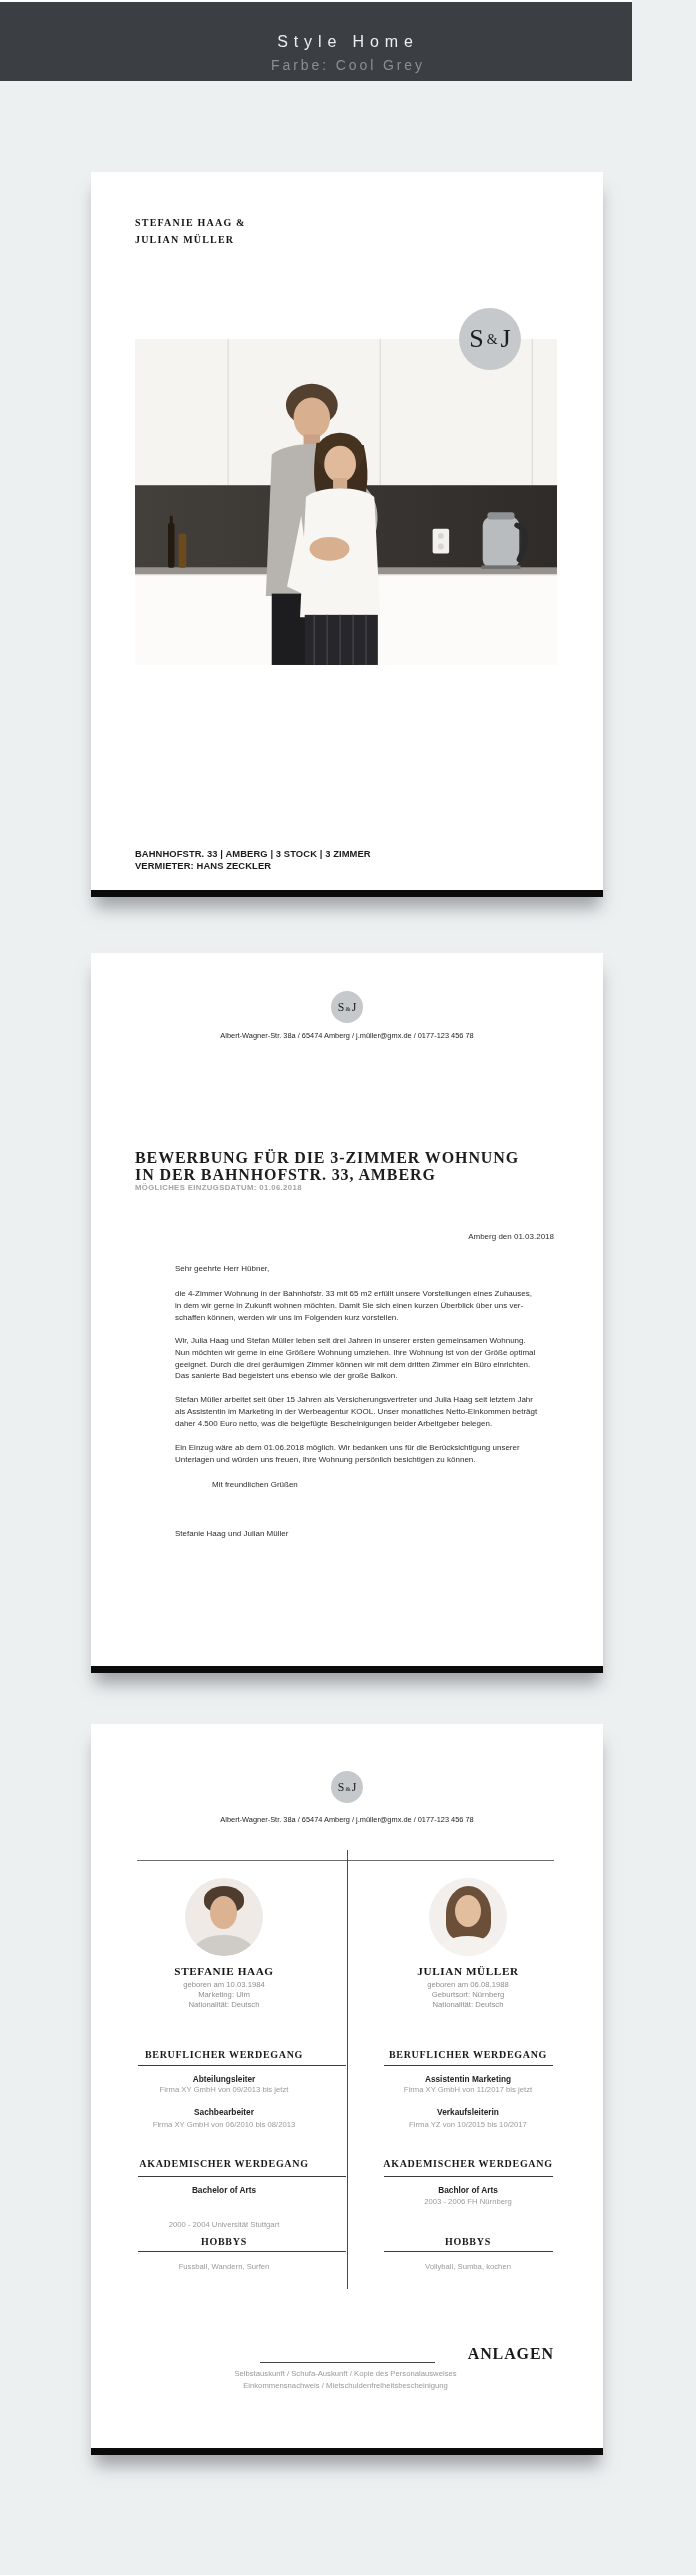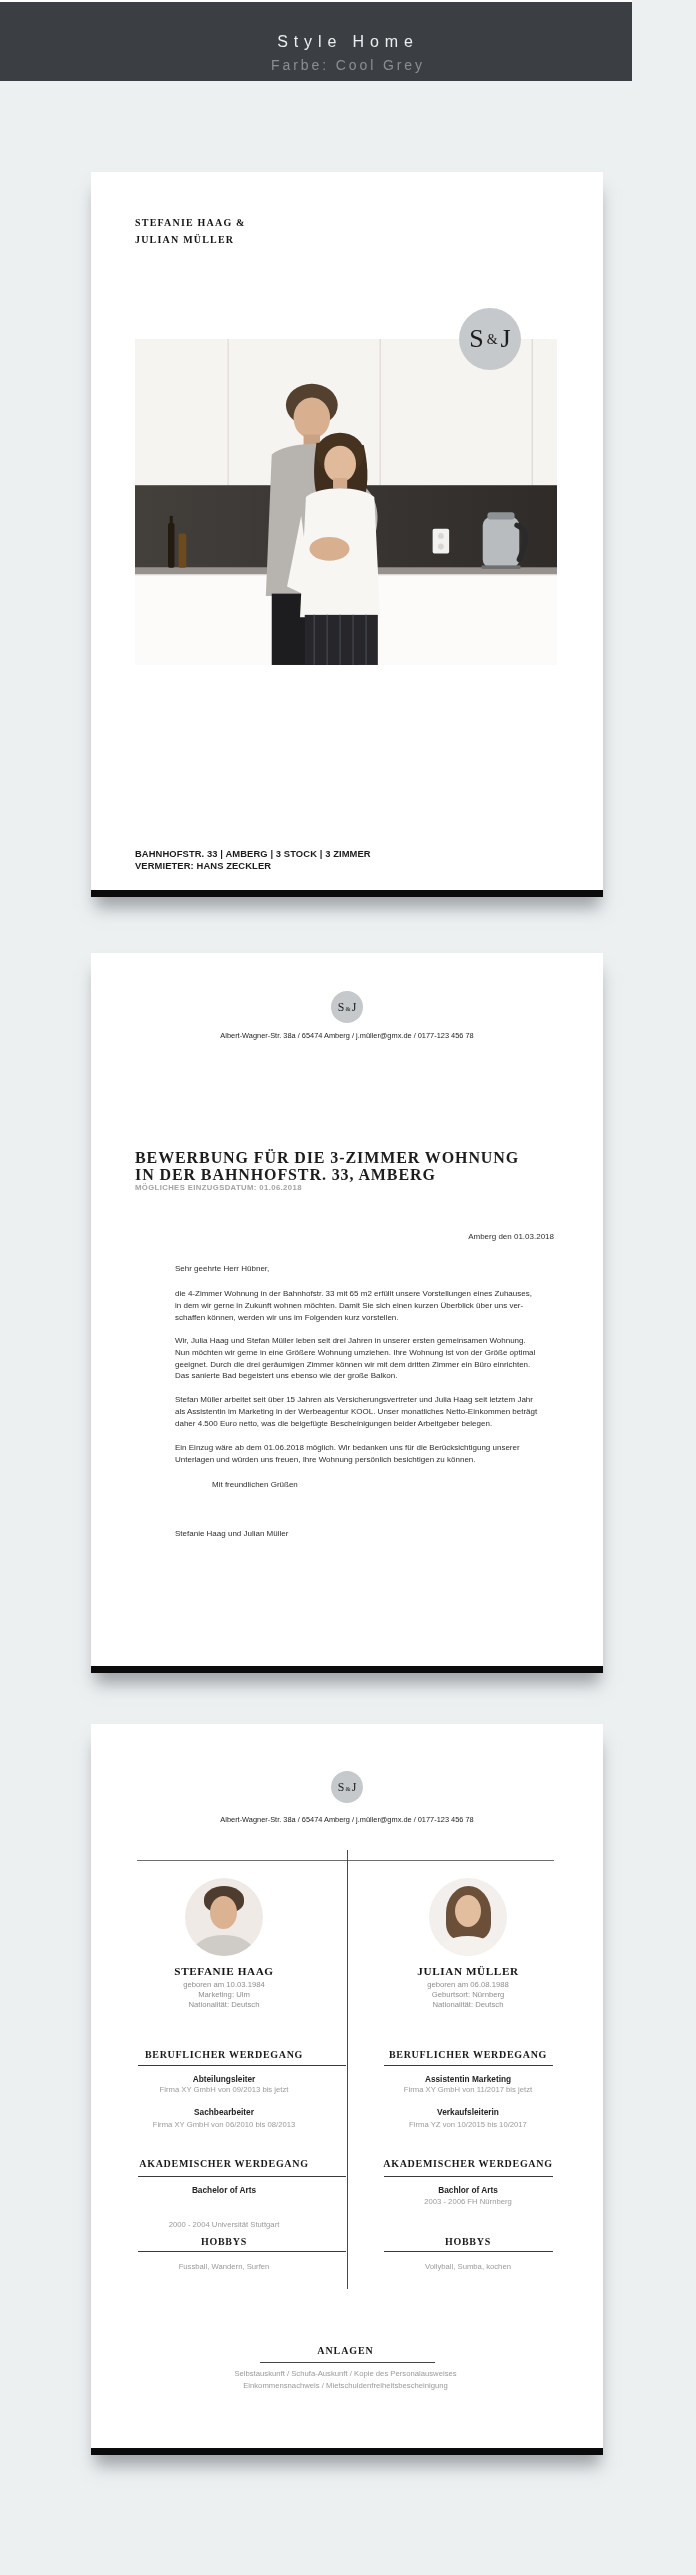--- a/index.html
+++ b/index.html
@@ -54,22 +54,22 @@
   .cv-name{font-size:11.2px;font-weight:bold;letter-spacing:0.6px;color:#161616;}
   .cv-detail{font-size:7.7px;color:#8e8e8e;line-height:10px;}
   .cv-sec{font-size:10px;font-weight:bold;letter-spacing:0.7px;color:#1a1a1a;}
   .cv-job{font-size:8.3px;font-weight:700;color:#232323;}
   .cv-period{font-size:7.7px;color:#9a9a9a;}
   .portrait{position:absolute;top:154px;width:78px;height:78px;border-radius:50%;
             overflow:hidden;background:#efeae5;}
   .portrait .hair{position:absolute;border-radius:50% 50% 42% 42%;}
   .portrait .face{position:absolute;border-radius:50%;}
   .portrait .shoulders{position:absolute;border-radius:50% 50% 0 0;}
-  .anlagen-title{position:absolute;left:46px;top:621px;width:417px;text-align:center;
-                 font-size:10px;font-weight:bold;letter-spacing:0.9px;color:#1a1a1a;}
+  .anlagen-title{position:absolute;left:46px;top:621px;width:417px;text-align:right;
+                 font-size:16px;font-weight:bold;letter-spacing:0.9px;color:#1a1a1a;}
   .anlagen-line{position:absolute;left:46px;width:417px;text-align:center;
                 font-size:7.7px;color:#9a9a9a;}
 </style>
 </head>
 <body>
 
 <div class="canvas">
 
   <div class="top-strip"></div>
   <div class="band">

